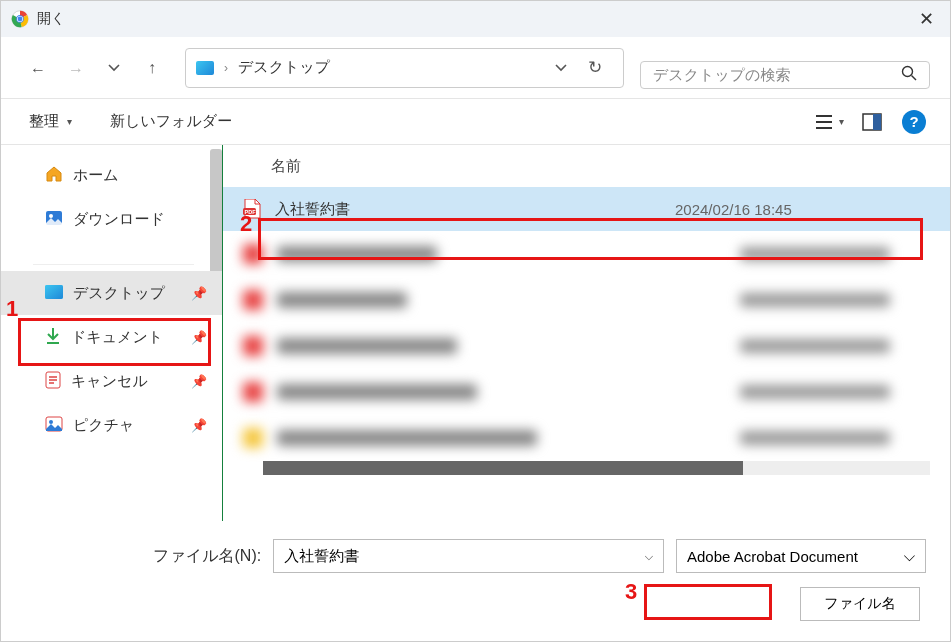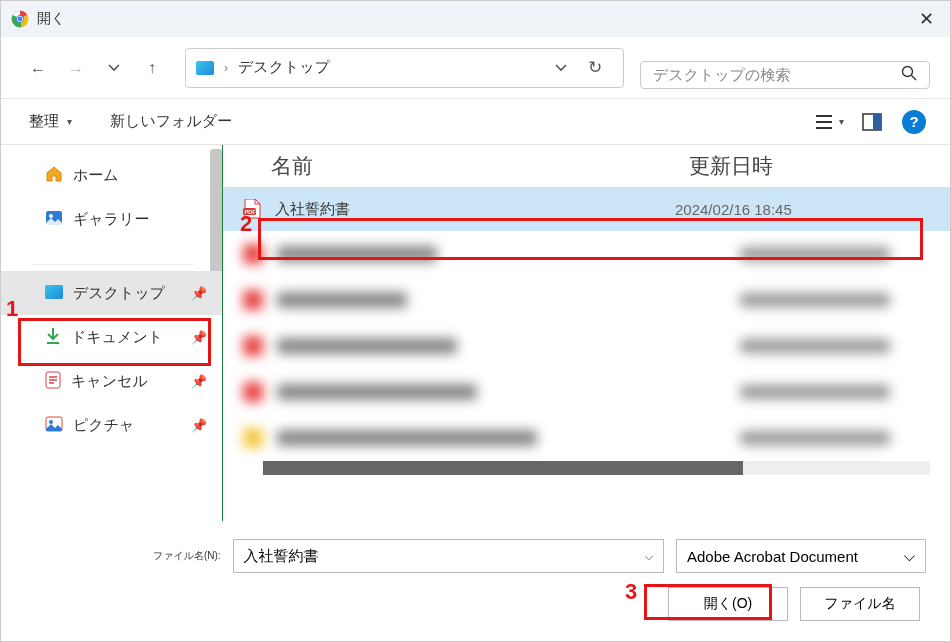--- a/index.html
+++ b/index.html
@@ -39,21 +39,21 @@
     
     .main { flex: 1; display: flex; overflow: hidden; }
     .sidebar { width: 222px; border-right: 1px solid #15803d; padding-top: 8px; position: relative; }
     .sidebar-scroll { position: absolute; right: 0; top: 4px; width: 12px; height: 140px; background: #c7c7c7; border-radius: 3px; }
     .side-item { height: 44px; display: flex; align-items: center; padding-left: 44px; gap: 10px; cursor: pointer; font-size: 15px; color: #333; position: relative; }
     .side-item.selected { background: #e6e6e6; }
     .side-item .pin { position: absolute; right: 14px; color: #888; font-size: 13px; }
     .side-spacer { height: 20px; border-bottom: 1px solid #eee; margin: 4px 28px 6px 32px; }
     
     .filearea { flex: 1; display: flex; flex-direction: column; position: relative; }
-    .file-header { height: 42px; display: flex; align-items: center; padding-left: 48px; font-size: 21px; color: #444; }
+    .file-header { height: 42px; display: flex; align-items: center; padding-left: 48px; font-size: 15px; color: #444; }
     .fh-name { flex: 0 0 418px; }
     .fh-date { flex: 1; }
     
     .file-row { height: 44px; display: flex; align-items: center; padding-left: 20px; cursor: pointer; }
     .file-row.selected { background: #cde6f7; }
     .file-icon { width: 18px; height: 20px; margin-right: 14px; }
     .file-name { flex: 0 0 400px; font-size: 15px; color: #333; }
     .file-date { font-size: 15px; color: #666; }
     
     .blur-row { height: 46px; display: flex; align-items: center; padding-left: 20px; filter: blur(6px); }
@@ -61,21 +61,21 @@
     .blur-icon.yellow { background: #f5c842; }
     .blur-name { width: 160px; height: 16px; background: #888; border-radius: 4px; }
     .blur-date { width: 150px; height: 14px; background: #999; border-radius: 4px; margin-left: auto; margin-right: 60px; }
     
     .h-scroll { height: 14px; margin: 0 20px 0 40px; background: #eee; position: relative; }
     .h-scroll-thumb { position: absolute; left: 0; width: 480px; height: 100%; background: #666; }
     
     
     .bottom { padding: 18px 24px 20px; display: flex; flex-direction: column; gap: 14px; }
     .filerow { display: flex; align-items: center; gap: 12px; }
-    .file-label { font-size: 10px; color: #333; margin-left: 128px; }
+    .file-label { font-size: 16px; color: #333; margin-left: 128px; }
     .file-input { flex: 1; height: 34px; border: 1px solid #bbb; padding: 0 10px; font-size: 15px; display: flex; align-items: center; justify-content: space-between; }
     .file-input .drop { color: #666; font-size: 11px; }
     .file-type { width: 250px; height: 34px; border: 1px solid #bbb; padding: 0 10px; font-size: 15px; display: flex; align-items: center; justify-content: space-between; }
     .btnrow { display: flex; justify-content: flex-end; gap: 12px; margin-right: 6px; }
     .btn { width: 120px; height: 34px; border: 1px solid #bbb; background: #fff; font-size: 14px; cursor: pointer; display: flex; align-items: center; justify-content: center; }
     
     
     .annot { position: absolute; border: 3px solid #e61515; pointer-events: none; }
     .annot-num { position: absolute; color: #e61515; font-weight: bold; font-size: 22px; pointer-events: none; }
   </style>
@@ -168,21 +168,21 @@
               <path d="M2 8 L9 2 L16 8 V16 H11 V11 H7 V16 H2 Z" fill="#f5a623" stroke="#d68910"></path>
             </svg></span>
         <span>ホーム</span>
       </div>
       <div class="side-item">
         <span><svg width="18" height="18" viewBox="0 0 18 18">
               <rect x="1" y="2" width="16" height="14" rx="2" fill="#2e7bd6"></rect>
               <circle cx="6" cy="7" r="2" fill="#fff"></circle>
               <path d="M1 14 L6 9 L10 13 L13 10 L17 14 V16 H1 Z" fill="#fff" opacity="0.85"></path>
             </svg></span>
-        <span>ギャラリー</span>
+        <span>ダウンロード</span>
       </div>
       <div class="side-spacer"></div>
       <div class="side-item selected">
         <span><svg width="18" height="14" viewBox="0 0 18 14">
               <rect width="18" height="14" rx="2" fill="#3cc5f0"></rect>
               <rect width="18" height="14" rx="2" fill="url(#g)"></rect>
               <defs>
                 <linearGradient id="g" x1="0" y1="0" x2="1" y2="1">
                   <stop offset="0" stop-color="#3cc5f0"></stop>
                   <stop offset="1" stop-color="#1e88d8"></stop>
@@ -216,21 +216,20 @@
             </svg></span>
         <span>ピクチャ</span>
         <span class="pin">📌</span>
       </div>
     </div>
 
     <div class="filearea">
 
       <div class="file-header">
         <div class="fh-name">名前</div>
-        <div class="fh-date">更新日時</div>
       </div>
 
       <div class="file-row selected">
         <span class="file-icon">
           <svg width="18" height="20" viewBox="0 0 18 20">
               <path d="M2 0 H12 L17 5 V19 H2 Z" fill="#fff" stroke="#d33"></path>
               <path d="M12 0 V5 H17" fill="none" stroke="#d33"></path>
               <rect x="0" y="9" width="13" height="7" rx="1.5" fill="#d33"></rect>
               <text x="1.5" y="14.5" font-size="5.5" fill="#fff" font-weight="bold">PDF</text>
             </svg>
@@ -277,21 +276,20 @@
       <div class="file-input">
         <span>入社誓約書</span>
         <span class="drop">⌵</span>
       </div>
       <div class="file-type">
         <span>Adobe Acrobat Document</span>
         <span class="drop">⌵</span>
       </div>
     </div>
     <div class="btnrow">
-      <button class="btn">開く(O)</button>
       <button class="btn">ファイル名</button>
     </div>
   </div>
 
 </div>
 
 <div class="annot-num" style="left:6px;top:296px">1</div>
 <div class="annot" style="left:18px;top:318px;width:193px;height:48px"></div>
 
 <div class="annot-num" style="left:240px;top:211px">2</div>

